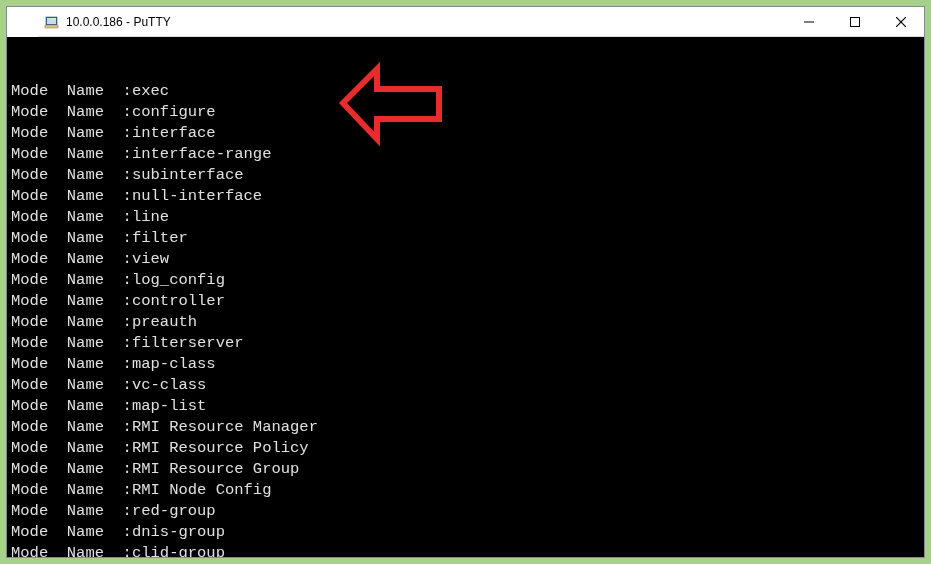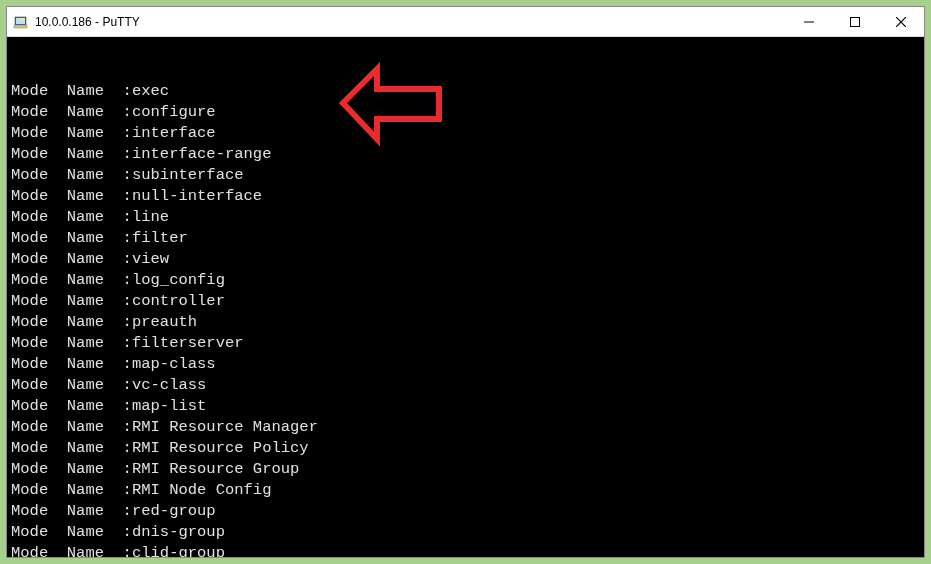--- a/index.html
+++ b/index.html
@@ -24,20 +24,21 @@
       position: relative;
     }
     .titlebar {
       height: 30px;
       background: #ffffff;
       display: flex;
       align-items: center;
       padding-left: 6px;
       border-bottom: 1px solid #ddd;
       flex-shrink: 0;
+      margin-left: 31px;
     }
     .titlebar-icon {
       width: 16px;
       height: 16px;
       margin-right: 6px;
       display: flex;
       align-items: center;
       justify-content: center;
     }
     .titlebar-title {

